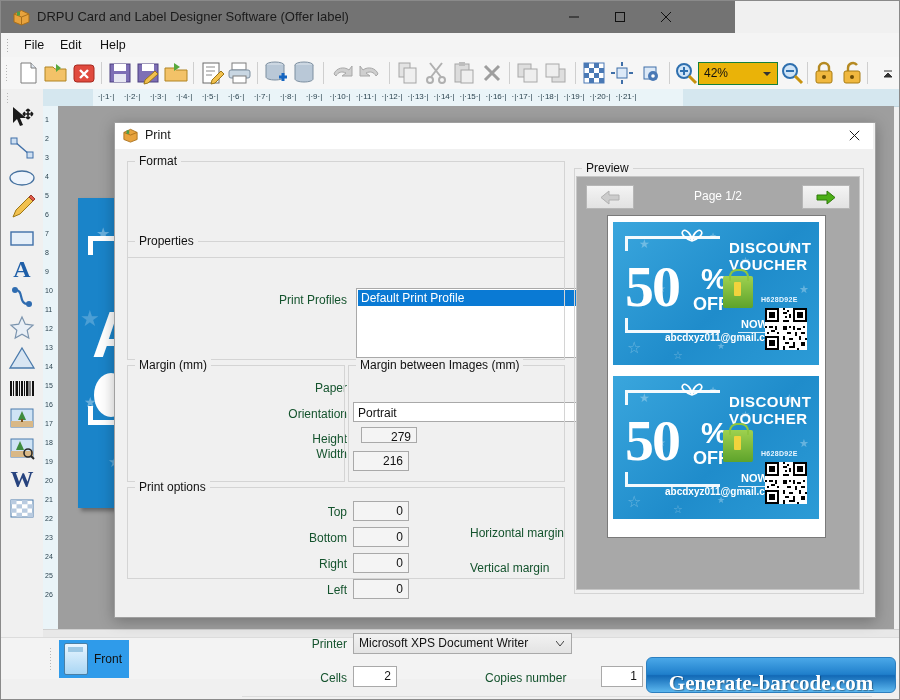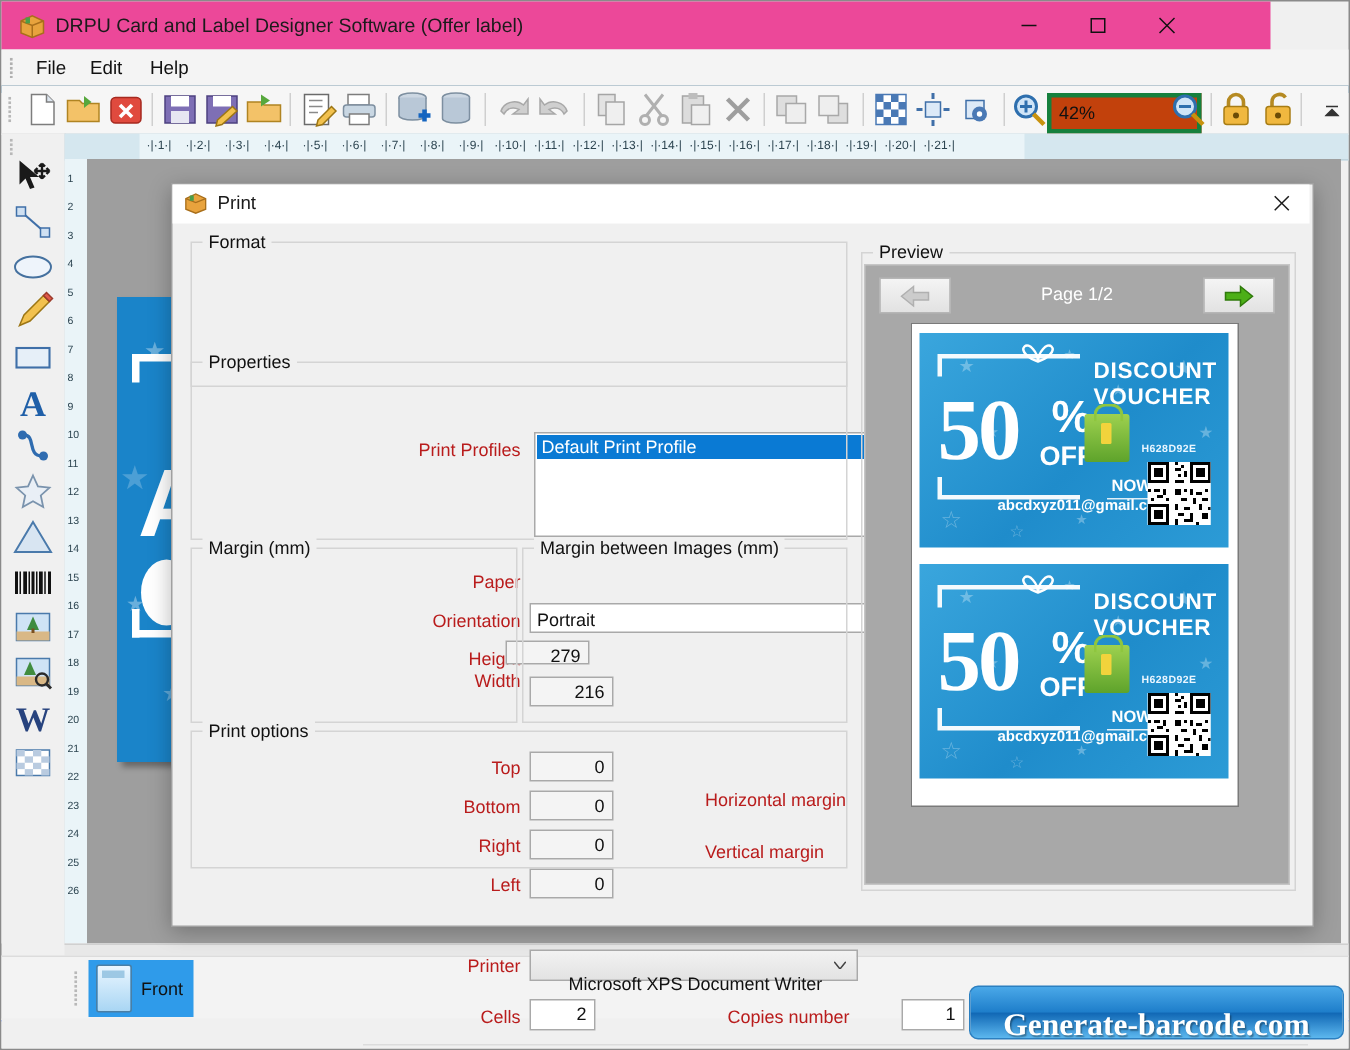--- a/index.html
+++ b/index.html
@@ -5,42 +5,42 @@
   html,body{margin:0;padding:0;}
   body{
     width:900px;height:700px;overflow:hidden;
     font-family:"Liberation Sans","DejaVu Sans",sans-serif;
     font-size:12px;color:#000;background:#ffffff;
     -webkit-font-smoothing:antialiased;
   }
   #app{position:relative;width:900px;height:700px;background:#f0f0f0;box-sizing:border-box;border:1px solid #8a8a8a;}
 
   
-  .titlebar{position:absolute;left:0;top:0;width:846px;height:32px;background:#ec4899;}
+  .titlebar{position:absolute;left:0;top:0;width:734px;height:32px;background:#737373;}
   .titlebar .tb-icon{position:absolute;left:12px;top:8px;width:17px;height:17px;}
   .titlebar .tb-title{position:absolute;left:36px;top:8px;font-size:13px;color:#1b1b1b;white-space:nowrap;}
   .wbtn{position:absolute;top:0;width:46px;height:31px;display:flex;align-items:center;justify-content:center;color:#111;font-size:13px;}
   .wbtn.min{right:138px;}
   .wbtn.max{right:92px;}
   .wbtn.close{right:46px;}
   .wbtn svg{display:block;}
 
   
   .menubar{position:absolute;left:0;top:32px;width:898px;height:24px;background:#f4f4f4;border-bottom:5px solid #0c4a6e;}
   .menu-grip{position:absolute;left:5px;top:5px;width:3px;height:14px;
      background-image:radial-gradient(#b0b0b0 40%,transparent 41%);background-size:3px 3px;}
   .menuitem{position:absolute;top:3px;height:18px;padding:0 7px;line-height:18px;font-size:12.5px;color:#111;}
 
   
   .toolbar{position:absolute;left:0;top:56px;width:898px;height:32px;background:#f6f6f6;border-bottom:1px solid #d6d6d6;}
   .tb-grip{position:absolute;left:4px;top:7px;width:3px;height:18px;
      background-image:radial-gradient(#b8b8b8 40%,transparent 41%);background-size:3px 3px;}
   .tbtn{position:absolute;top:3px;width:26px;height:26px;}
   .tsep{position:absolute;top:5px;width:1px;height:22px;background:#cfcfcf;}
-  .zoomcombo{position:absolute;top:5px;left:697px;width:78px;height:21px;background:#c2410c;border:3px solid #15803d;padding-left:19px;}
+  .zoomcombo{position:absolute;top:5px;left:697px;width:78px;height:21px;background:#eab308;border:1px solid #15803d;}
   .zoomcombo span{position:absolute;left:5px;top:3px;font-size:12px;color:#111;}
   .zoomcombo i{position:absolute;right:6px;top:9px;width:0;height:0;border-left:4px solid transparent;border-right:4px solid transparent;border-top:4px solid #333;}
   .tb-overflow{position:absolute;right:4px;top:9px;width:10px;height:16px;display:flex;flex-direction:column;align-items:center;justify-content:center;}
 
   
   .lpal{position:absolute;left:0;top:88px;width:42px;height:540px;background:#f0f0f0;border-right:1px solid #d3d3d3;}
   .lpal .grip{position:absolute;left:5px;top:3px;width:3px;height:12px;background-image:radial-gradient(#b8b8b8 40%,transparent 41%);background-size:3px 3px;}
   .ltool{position:absolute;left:6px;width:30px;height:30px;}
 
   
@@ -76,35 +76,35 @@
   
   .dlg{position:absolute;left:113px;top:121px;width:760px;height:494px;background:#f0f0f0;border:1px solid #a0a0a0;box-shadow:0 3px 14px rgba(0,0,0,.28);}
   .dlg-tb{position:absolute;left:0;top:0;width:758px;height:26px;background:#ffffff;}
   .dlg-tb .dico{position:absolute;left:8px;top:5px;width:15px;height:15px;}
   .dlg-tb .dtitle{position:absolute;left:30px;top:5px;font-size:12.5px;color:#1b1b1b;}
   .dlg-tb .dclose{position:absolute;right:0;top:0;width:38px;height:25px;display:flex;align-items:center;justify-content:center;}
 
   .gbox{position:absolute;border:1px solid #d4d4d4;}
   .gcap{position:absolute;background:#f0f0f0;padding:0 4px;font-size:12px;color:#111;top:-8px;left:7px;}
 
-  .flabel{position:absolute;font-size:12px;color:#b91c1c;text-align:right;}
+  .flabel{position:absolute;font-size:12px;color:#14532d;text-align:right;}
   .finput{position:absolute;background:#fff;border:1px solid #a9a9a9;box-sizing:border-box;font-size:12px;color:#111;}
   .finput.txt{padding:2px 4px;line-height:16px;}
   .finput.num{text-align:right;padding:2px 5px 2px 2px;line-height:15px;}
   .finput.ro{background:#f4f4f4;}
 
   .listbox{position:absolute;left:241px;top:165px;width:226px;height:68px;background:#fff;border:1px solid #a9a9a9;}
   .listbox .sel{position:absolute;left:1px;top:1px;width:224px;height:16px;background:#0a7ad4;color:#fff;font-size:12px;padding:1px 0 0 3px;box-sizing:border-box;}
 
   .btn{position:absolute;background:linear-gradient(180deg,#f6f6f6,#e6e6e6);border:1px solid #a0a0a0;
        font-size:12px;color:#111;display:flex;align-items:center;justify-content:center;box-sizing:border-box;}
   .btn.dis{color:#a4a4a4;border-color:#c8c8c8;background:#f0f0f0;}
 
   .combo{position:absolute;background:linear-gradient(180deg,#f2f2f2,#e3e3e3);border:1px solid #a9a9a9;box-sizing:border-box;}
-  .combo span{position:absolute;left:5px;top:15px;font-size:12px;color:#111;margin-left:20px;}
+  .combo span{position:absolute;left:5px;top:2px;font-size:12px;color:#111;}
   .combo .cv{position:absolute;right:7px;top:7px;width:8px;height:5px;}
 
   .spin{position:absolute;width:56px;height:20px;background:#fff;border:1px solid #a9a9a9;box-sizing:border-box;}
   .spin .sv{position:absolute;left:4px;top:2px;font-size:12px;color:#111;}
   .spin .sbtns{position:absolute;right:0;top:0;width:15px;height:18px;border-left:1px solid #cfcfcf;background:linear-gradient(180deg,#f7f7f7,#e8e8e8);}
   .spin .sbtns .up,.spin .sbtns .dn{position:absolute;left:4px;width:0;height:0;border-left:3px solid transparent;border-right:3px solid transparent;}
   .spin .sbtns .up{top:4px;border-bottom:4px solid #444;}
   .spin .sbtns .dn{bottom:4px;border-top:4px solid #444;}
 
   
@@ -558,21 +558,21 @@
         <span>Delete</span>
       </div>
 
     <div class="gbox" style="left:12px;top:118px;width:436px;height:117px;">
       <span class="gcap">Properties</span>
     </div>
     <div class="flabel" style="left:140px;top:258px;width:92px;">Paper</div>
     <div class="flabel" style="left:140px;top:284px;width:92px;">Orientation</div>
     <div class="finput txt" style="left:238px;top:279px;width:232px;height:20px;">Portrait</div>
     <div class="flabel" style="left:140px;top:309px;width:92px;">Height</div>
-    <div class="finput num ro" style="left:222px;top:304px;width:56px;height:16px;">279</div>
+    <div class="finput num ro" style="left:246px;top:304px;width:56px;height:16px;">279</div>
     <div class="flabel" style="left:140px;top:324px;width:92px;">Width</div>
     <div class="finput num ro" style="left:238px;top:328px;width:56px;height:20px;">216</div>
 
     <div class="gbox" style="left:12px;top:242px;width:216px;height:115px;">
       <span class="gcap">Margin (mm)</span>
     </div>
     <div class="flabel" style="left:140px;top:382px;width:92px;">Top</div>
     <div class="finput num ro" style="left:238px;top:378px;width:56px;height:20px;">0</div>
     <div class="flabel" style="left:140px;top:408px;width:92px;">Bottom</div>
     <div class="finput num ro" style="left:238px;top:404px;width:56px;height:20px;">0</div>

